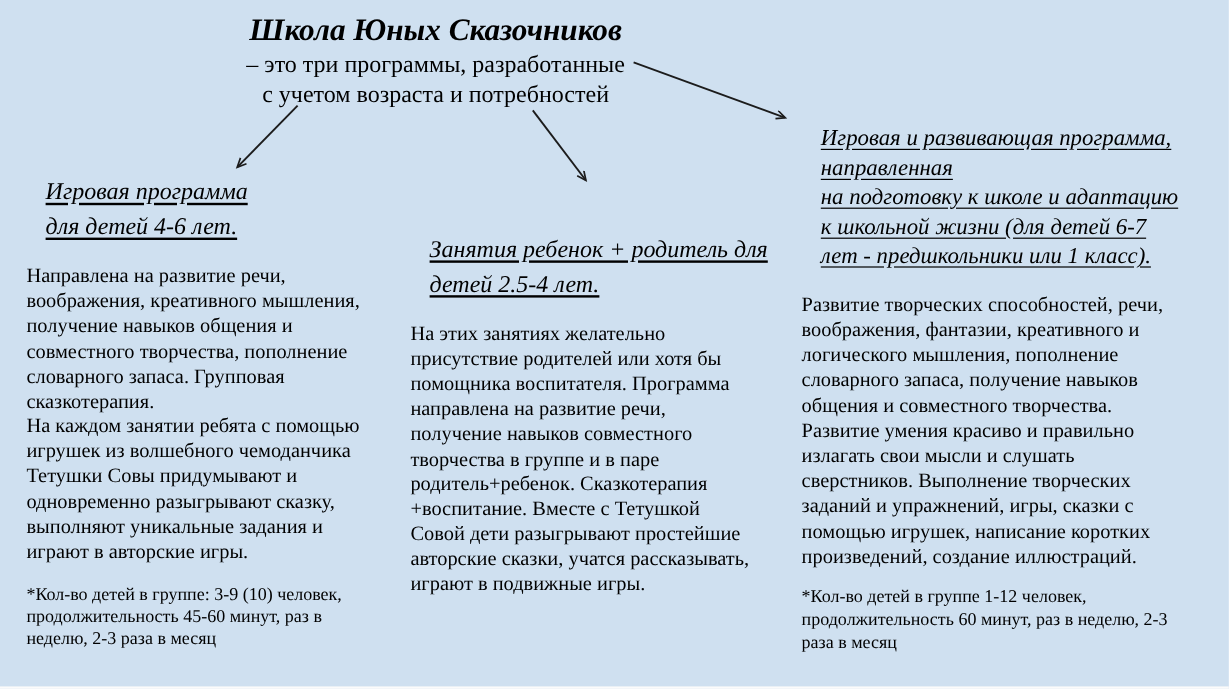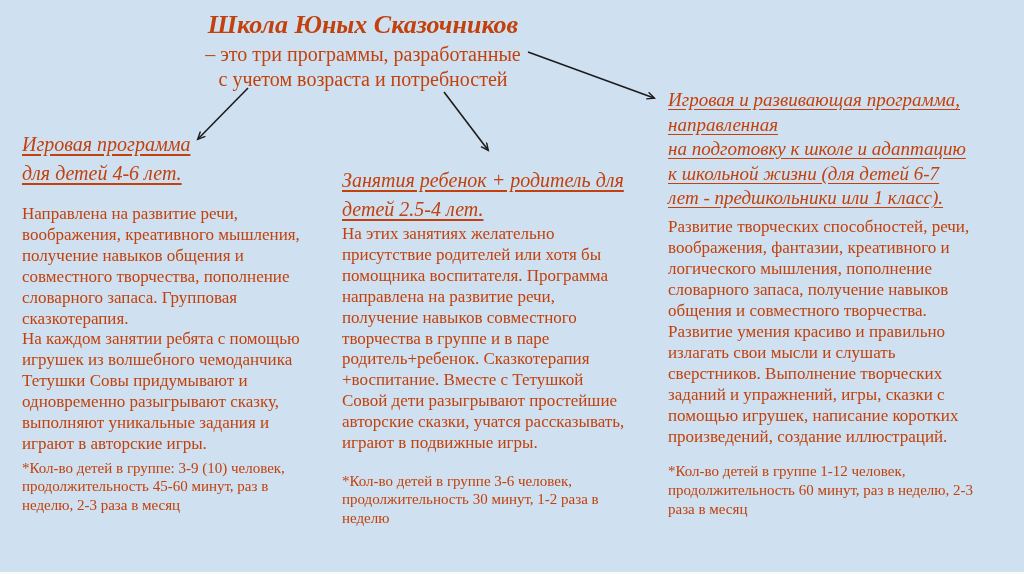--- a/index.html
+++ b/index.html
@@ -3,21 +3,21 @@
 <meta charset="utf-8">
 <style>
   html, body { margin: 0; padding: 0; }
   .slide {
     position: relative;
     width: 1024px;
     height: 574px;
     background: #cfe0f0;
     overflow: hidden;
     font-family: "Liberation Serif", serif;
-    color: #c2410c;
+    color: #000000;
     box-sizing: border-box;
     border-bottom: 2px solid #fbfbfb;
   }
   .title-block {
     position: absolute;
     left: 148px;
     top: 8px;
     width: 430px;
     text-align: center;
   }
@@ -36,24 +36,24 @@
   }
   .arrows-layer {
     position: absolute;
     left: 0; top: 0;
     width: 1024px;
     height: 574px;
     pointer-events: none;
   }
   .column { position: absolute; }
   .col-1 { left: 22px;  top: 130px; width: 318px; }
-  .col-2 { left: 342px; top: 166px; width: 315px; }
+  .col-2 { left: 342px; top: 178px; width: 315px; }
   .col-3 { left: 668px; top: 88px;  width: 350px; }
   .col-heading {
-    margin: 0;
+    margin: 16px;
     font-style: italic;
     text-decoration: underline;
     text-underline-offset: 3px;
     white-space: pre-line;
     font-weight: normal;
   }
   .col-1 .col-heading, .col-2 .col-heading { font-size: 20px; line-height: 29px; }
   .col-3 .col-heading { font-size: 19px; line-height: 24.5px; }
   .col-body {
     margin: 0;
@@ -63,21 +63,21 @@
   }
   .col-1 .col-body { margin-top: 16px; }
   .col-2 .col-body { }
   .col-3 .col-body { margin-top: 5px; line-height: 21px; }
   .col-note {
     margin: 0;
     font-size: 15px;
     line-height: 18.5px;
     white-space: pre-line;
   }
-  .col-1 .col-note { margin-top: 4px; }
+  .col-1 .col-note { margin-top: 16px; }
   .col-2 .col-note { margin-top: 18px; }
   .col-3 .col-note { margin-top: 15px; line-height: 19px; }
 </style>
 </head>
 <body>
 
 <div class="slide">
 
   <div class="title-block">
     <h1 class="title-main">Школа Юных Сказочников</h1>
@@ -123,23 +123,20 @@
 присутствие родителей или хотя бы
 помощника воспитателя. Программа
 направлена на развитие речи,
 получение навыков совместного
 творчества в группе и в паре
 родитель+ребенок. Сказкотерапия
 +воспитание. Вместе с Тетушкой
 Совой дети разыгрывают простейшие
 авторские сказки, учатся рассказывать,
 играют в подвижные игры.</p>
-    <p class="col-note">*Кол-во детей в группе 3-6 человек,
-продолжительность 30 минут, 1-2 раза в
-неделю</p>
   </section>
 
   <section class="column col-3">
     <h2 class="col-heading">Игровая и развивающая программа,
 направленная
 на подготовку к школе и адаптацию
 к школьной жизни (для детей 6-7
 лет - предшкольники или 1 класс).</h2>
     <p class="col-body">Развитие творческих способностей, речи,
 воображения, фантазии, креативного и

